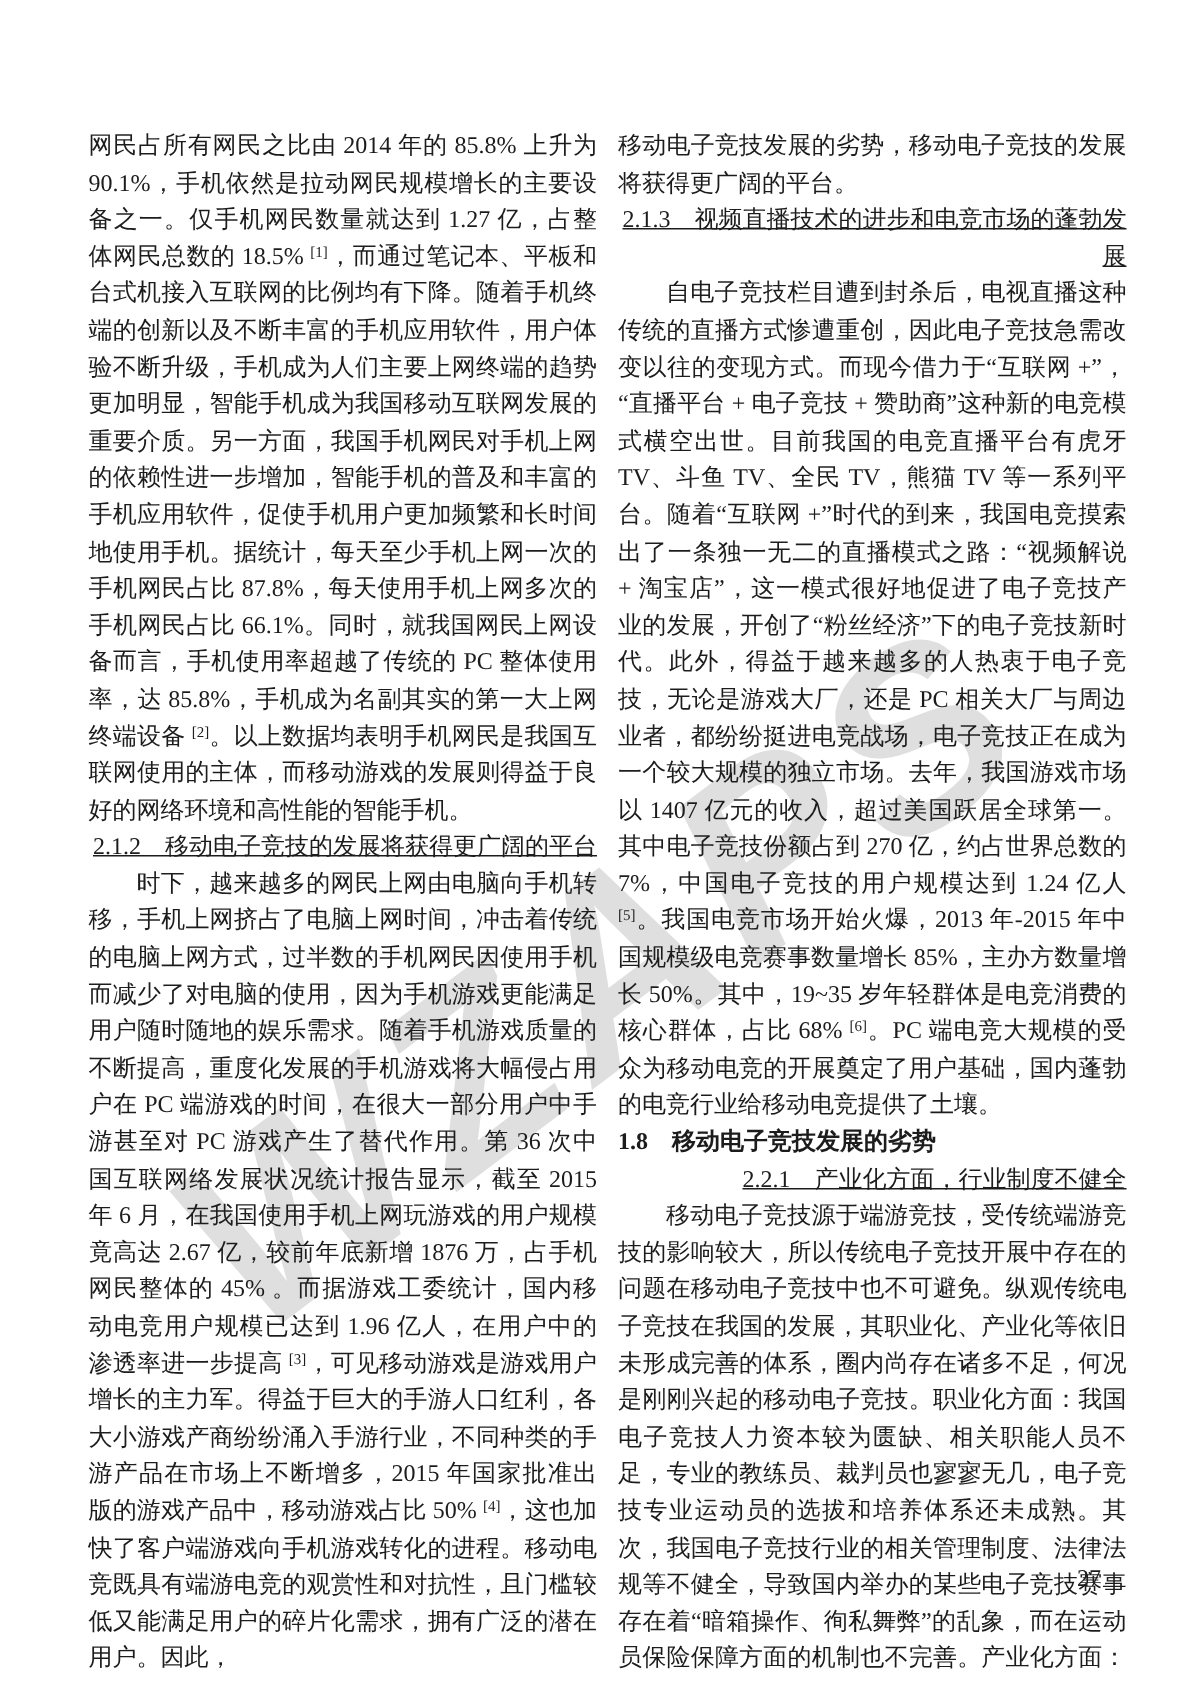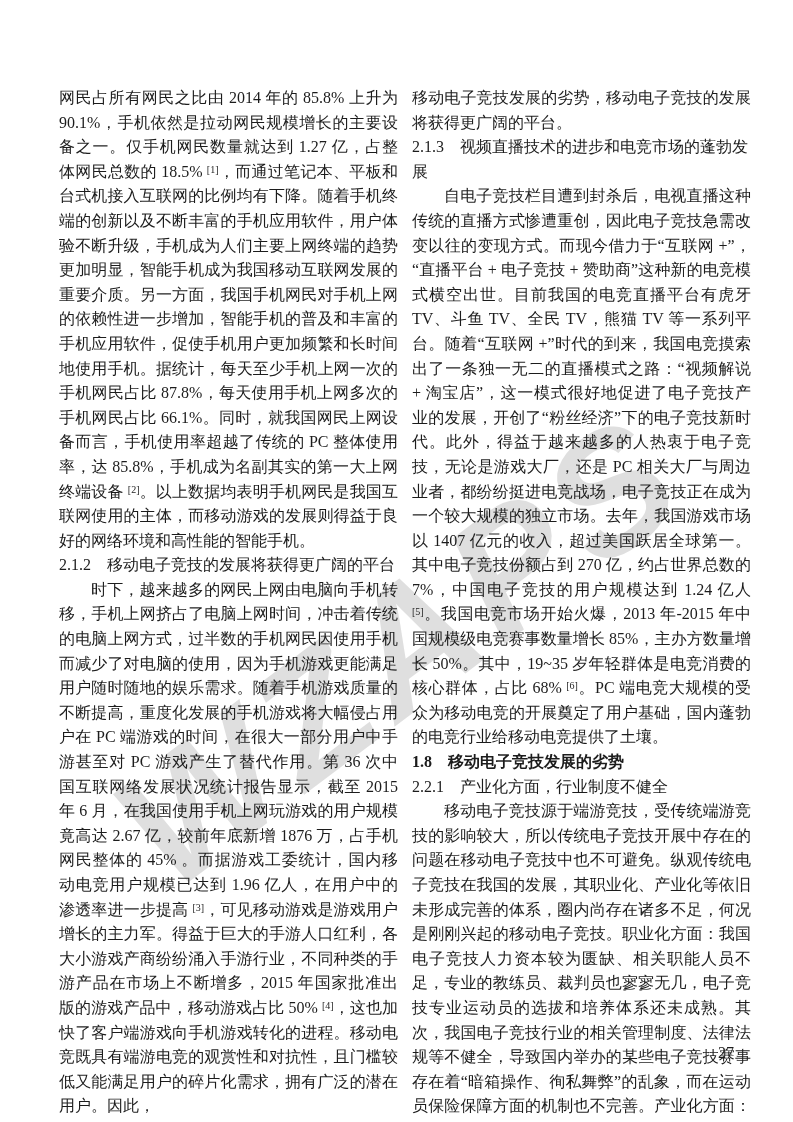--- a/index.html
+++ b/index.html
@@ -37,21 +37,21 @@
     z-index:1;
   }
   .col-left{left:59px;}
   .col-right{left:412px;}
   .para{
     margin:0;
     text-align:justify;
   }
   .indent{text-indent:2em;}
   .head2{margin:0;font-weight:bold;text-align:left;}
-  .head3{margin:0;font-weight:normal;text-align:left;}
+  .head3{margin:0;font-weight:normal;text-align:right;text-decoration:underline;}
   sup{
     font-size:10px;
     line-height:0;
     vertical-align:0.45em;
   }
   .page-number{
     position:absolute;
     left:718px;top:1044px;
     width:40px;
     font-size:16px;

